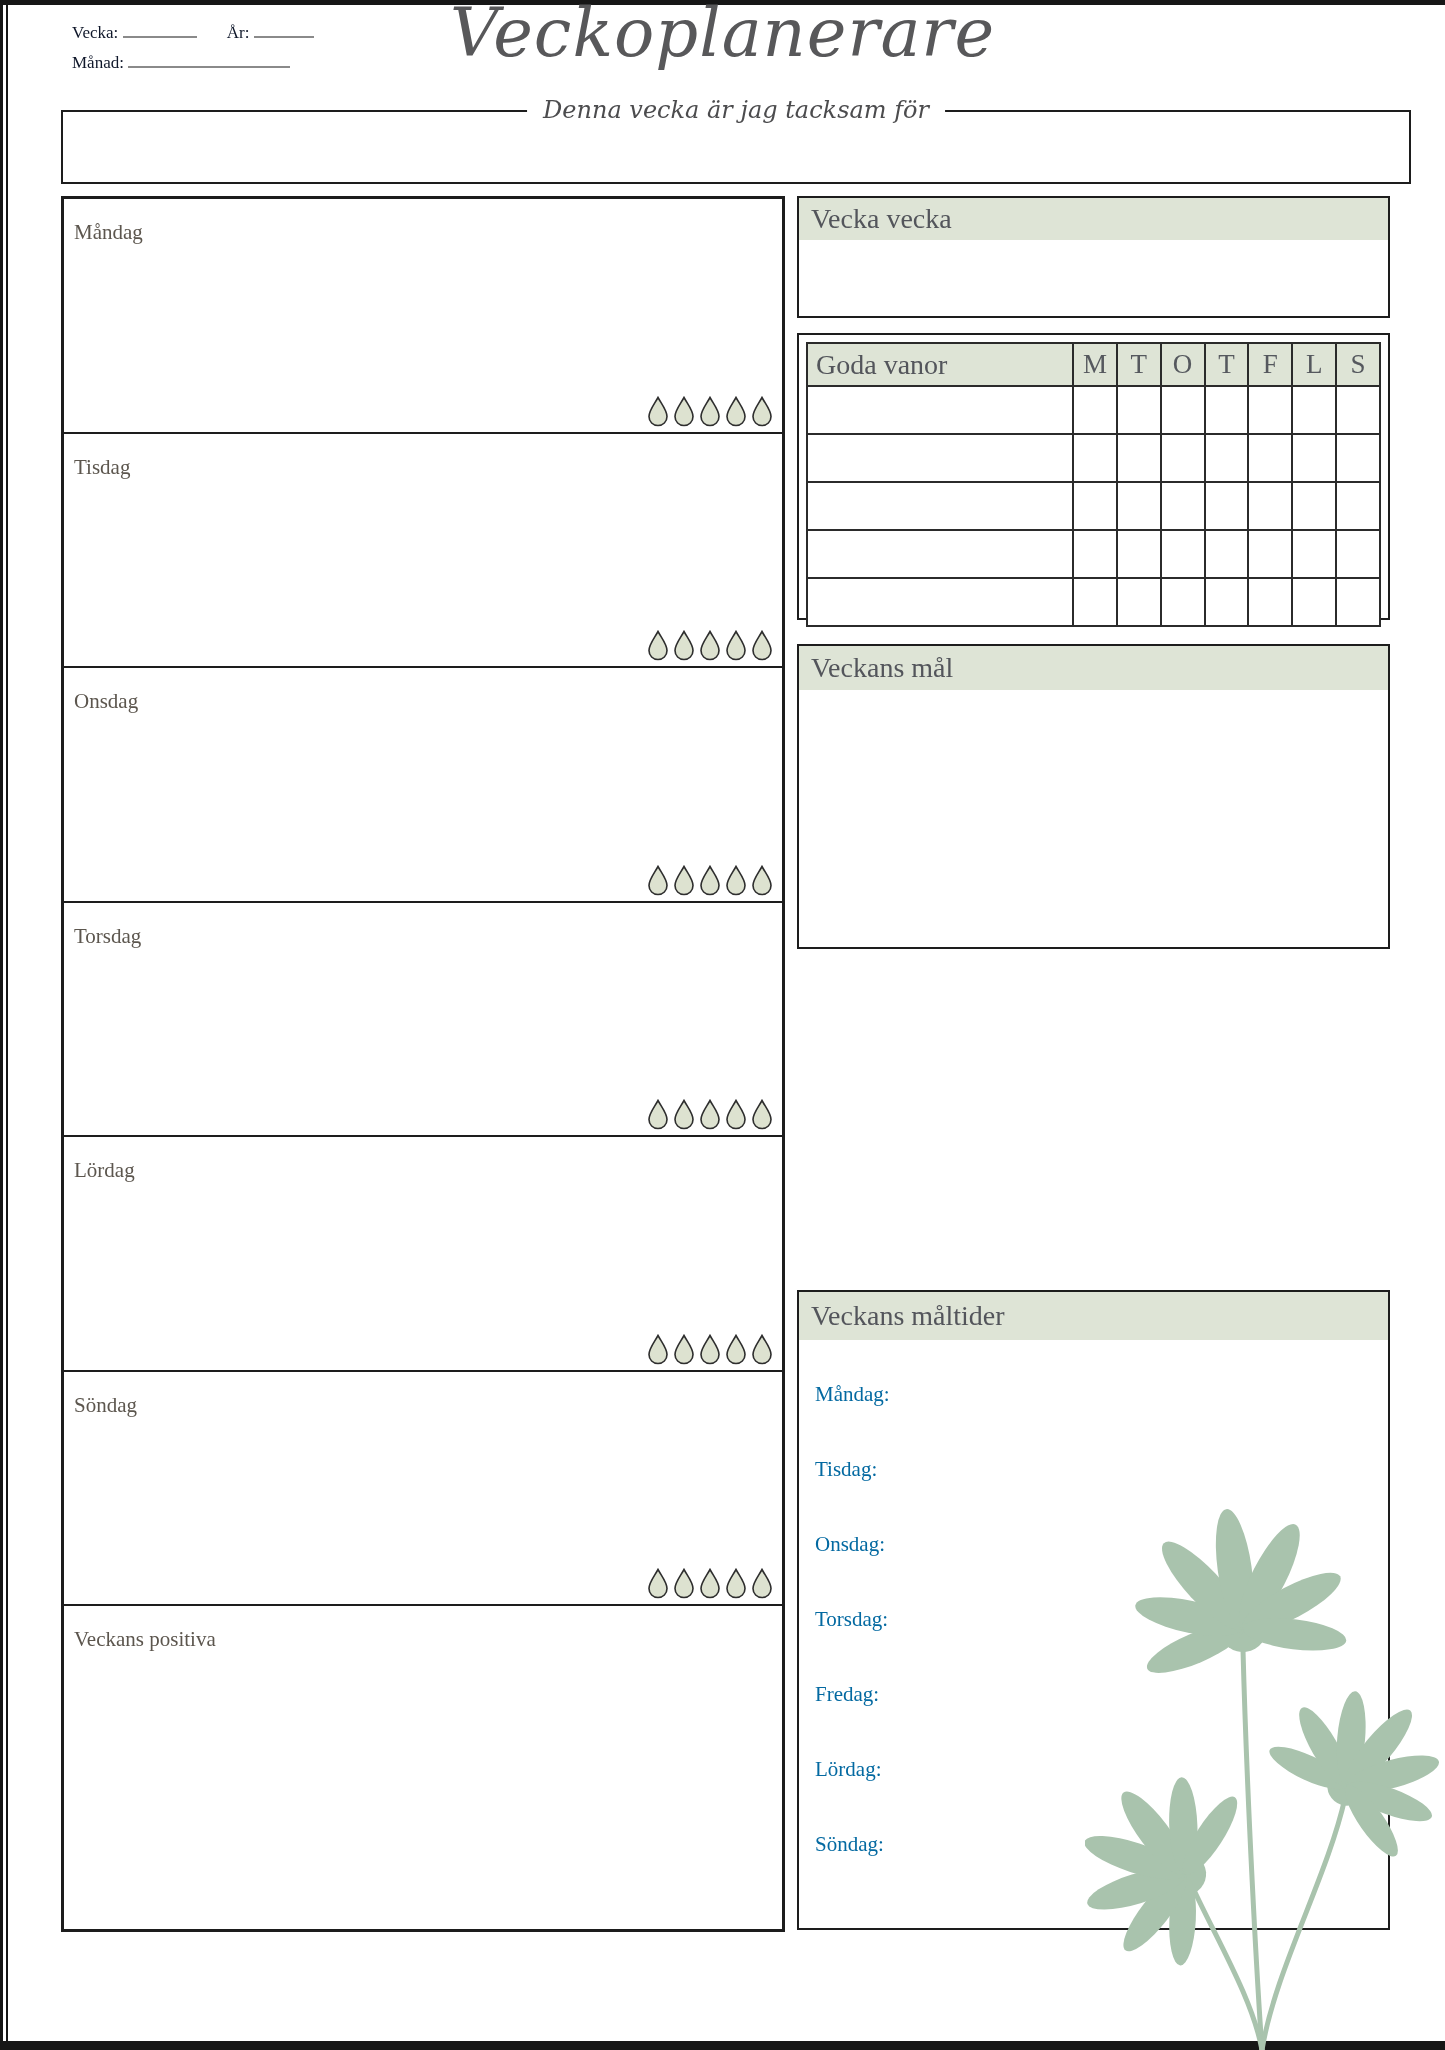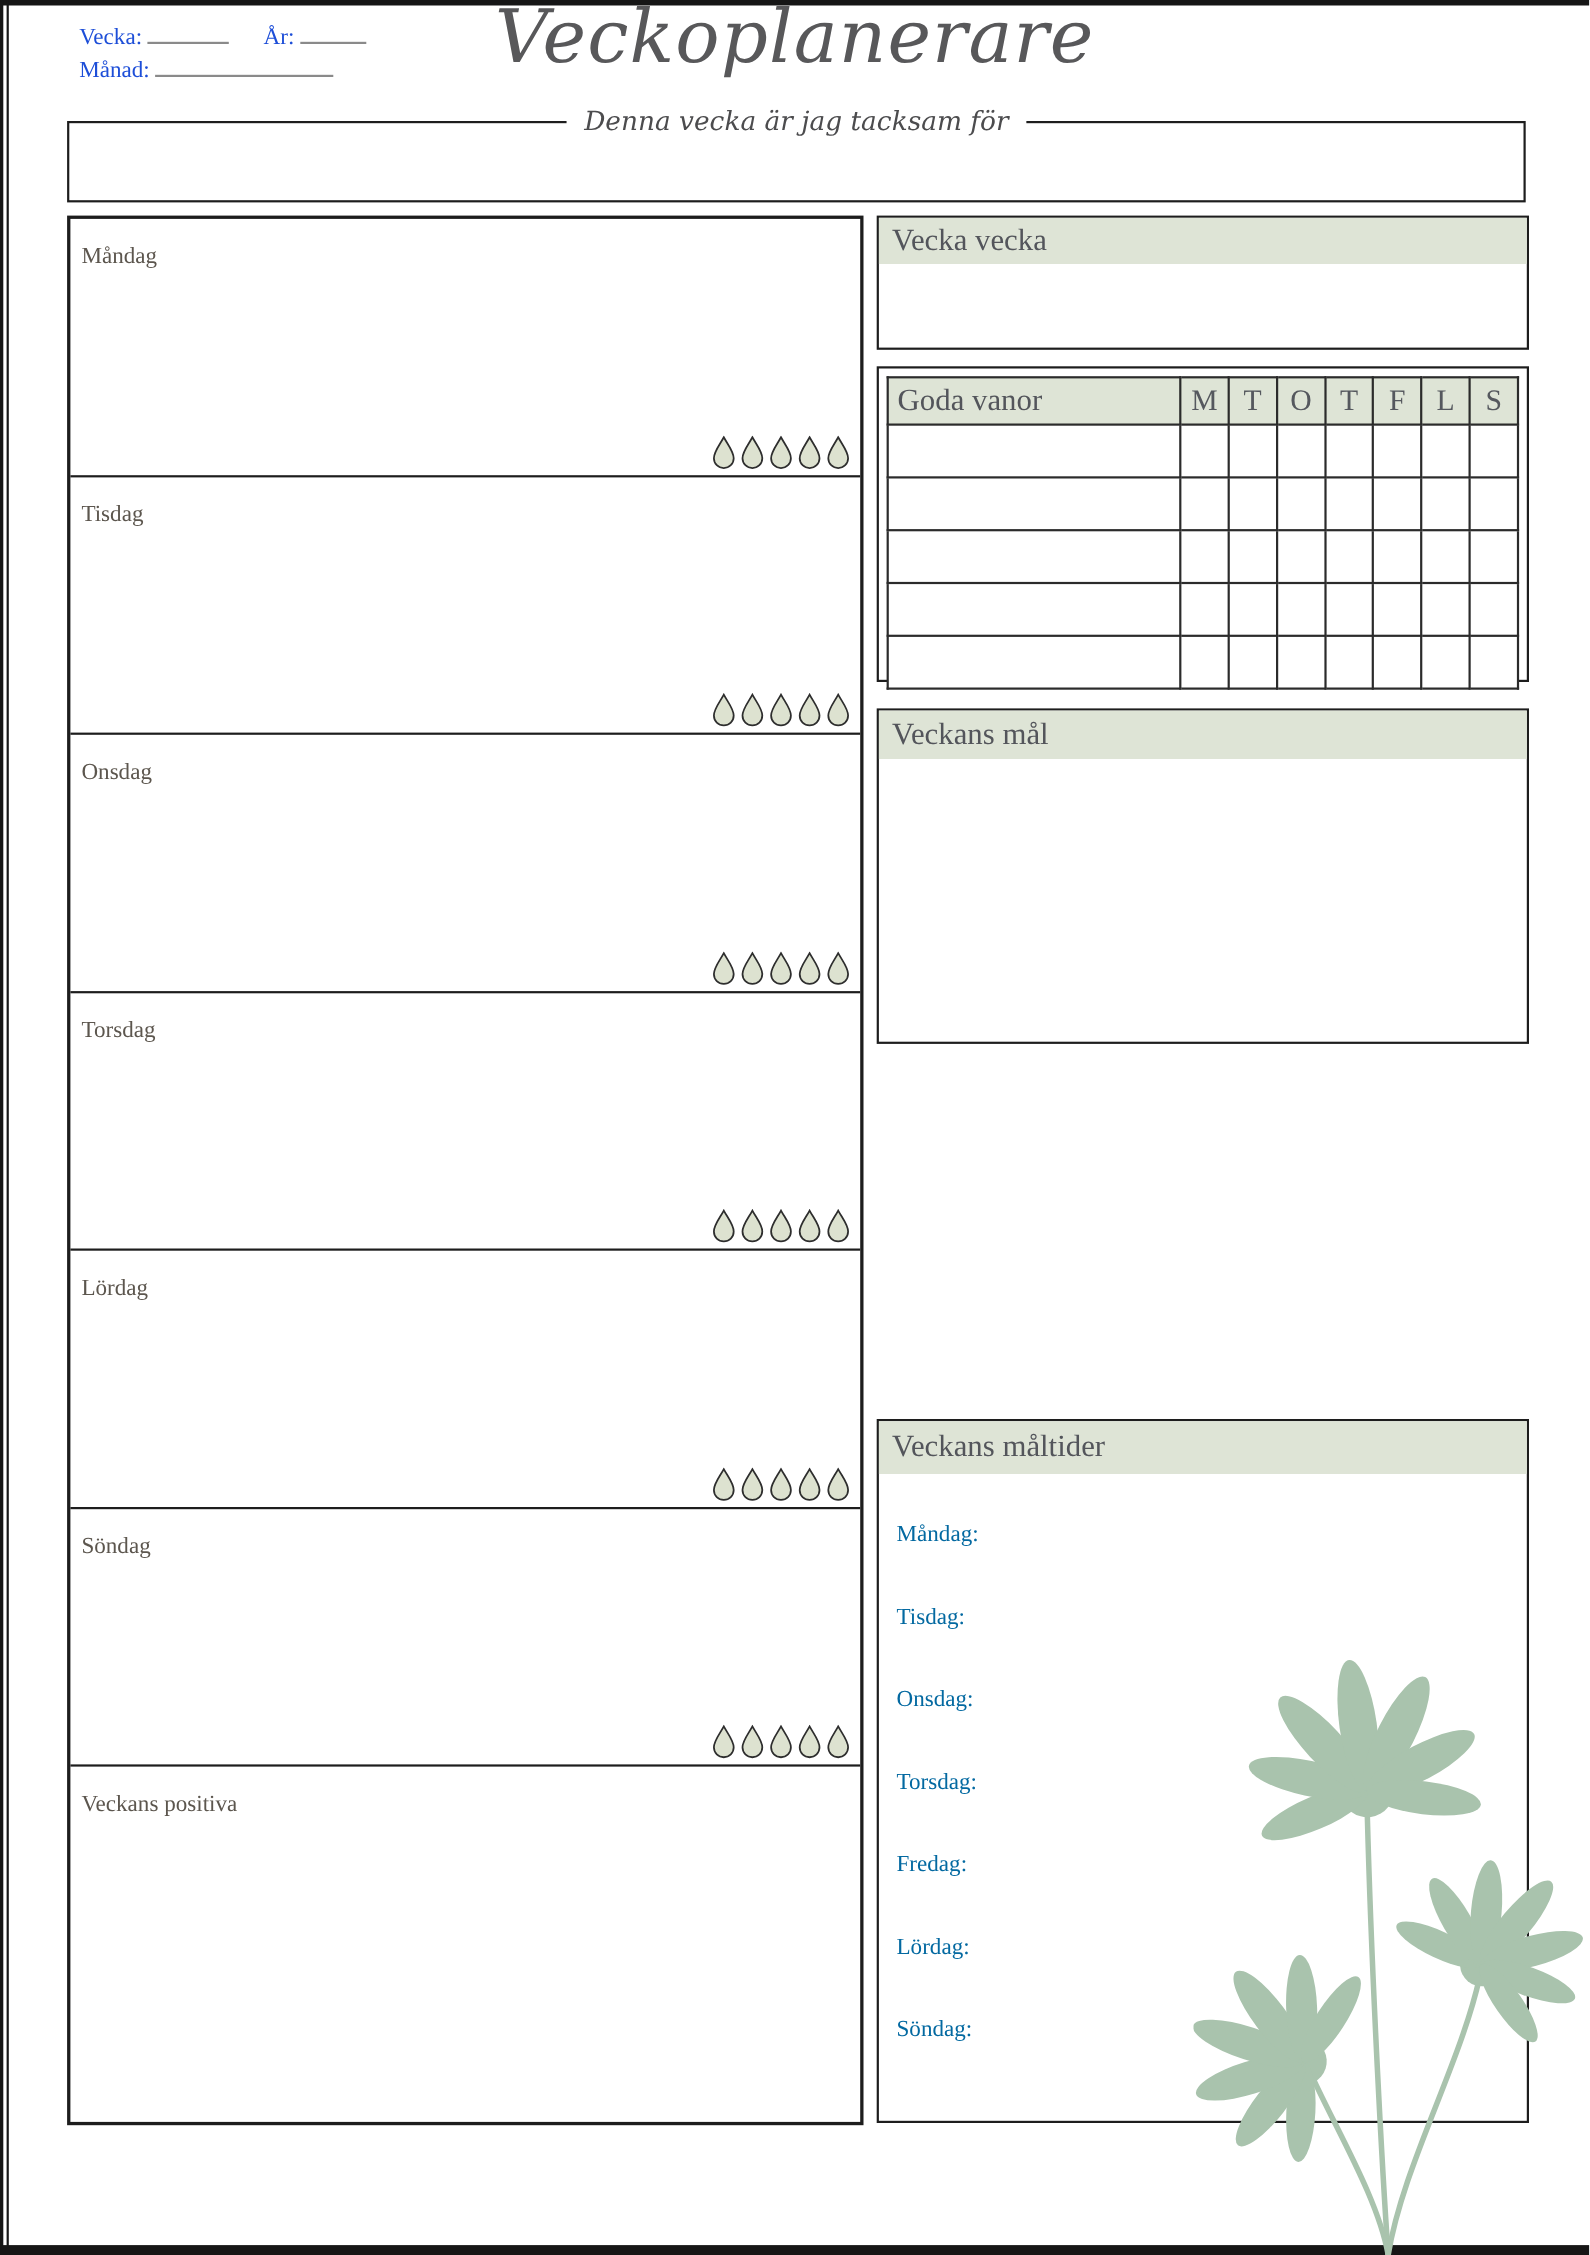--- a/index.html
+++ b/index.html
@@ -7,37 +7,37 @@
     position:relative; width:1445px; height:2050px; background:#ffffff;
     font-family:"Liberation Serif", serif; color:#55514b; overflow:hidden;
   }
   
   .edge-top{position:absolute;left:0;top:0;width:100%;height:5px;background:#161616;}
   .edge-left-a{position:absolute;left:0;top:0;width:3px;height:100%;background:#161616;}
   .edge-left-b{position:absolute;left:6px;top:0;width:2px;height:100%;background:#161616;}
   .edge-bottom{position:absolute;left:0;bottom:0;width:100%;height:9px;background:#161616;}
 
   
-  .fields{position:absolute;left:72px;top:18px;font-size:21px;color:#1d4ed8;line-height:30px;}
+  .fields{position:absolute;left:72px;top:18px;font-size:17px;color:#0f172a;line-height:30px;}
   .fields .row{white-space:nowrap;}
   .blank{display:inline-block;border-bottom:2px solid #8a8a8a;height:16px;vertical-align:baseline;}
   .blank.w-vecka{width:74px;margin-right:26px;}
   .blank.w-ar{width:60px;}
   .blank.w-manad{width:162px;}
 
   .title{
     position:absolute;left:300px;top:-6px;width:845px;text-align:center;
     font-family:"DejaVu Serif", serif;font-style:italic;font-size:67px;
     color:#58585a;letter-spacing:1px;
   }
 
   
   .gratitude{
     position:absolute;left:61px;top:110px;width:1322px;height:70px;
-    border:2px solid #1d1d1d;background:#fff;
+    border:2px solid #1d1d1d;background:#fff;padding-left:24px;
   }
   .gratitude .cap{
     position:absolute;left:50%;top:0;transform:translate(-50%,-58%);
     background:#fff;padding:0 16px;white-space:nowrap;
     font-family:"DejaVu Serif", serif;font-style:italic;font-size:24px;color:#4c4c4e;
   }
 
   
   .days-col{
     position:absolute;left:61px;top:196px;width:718px;height:1730px;

